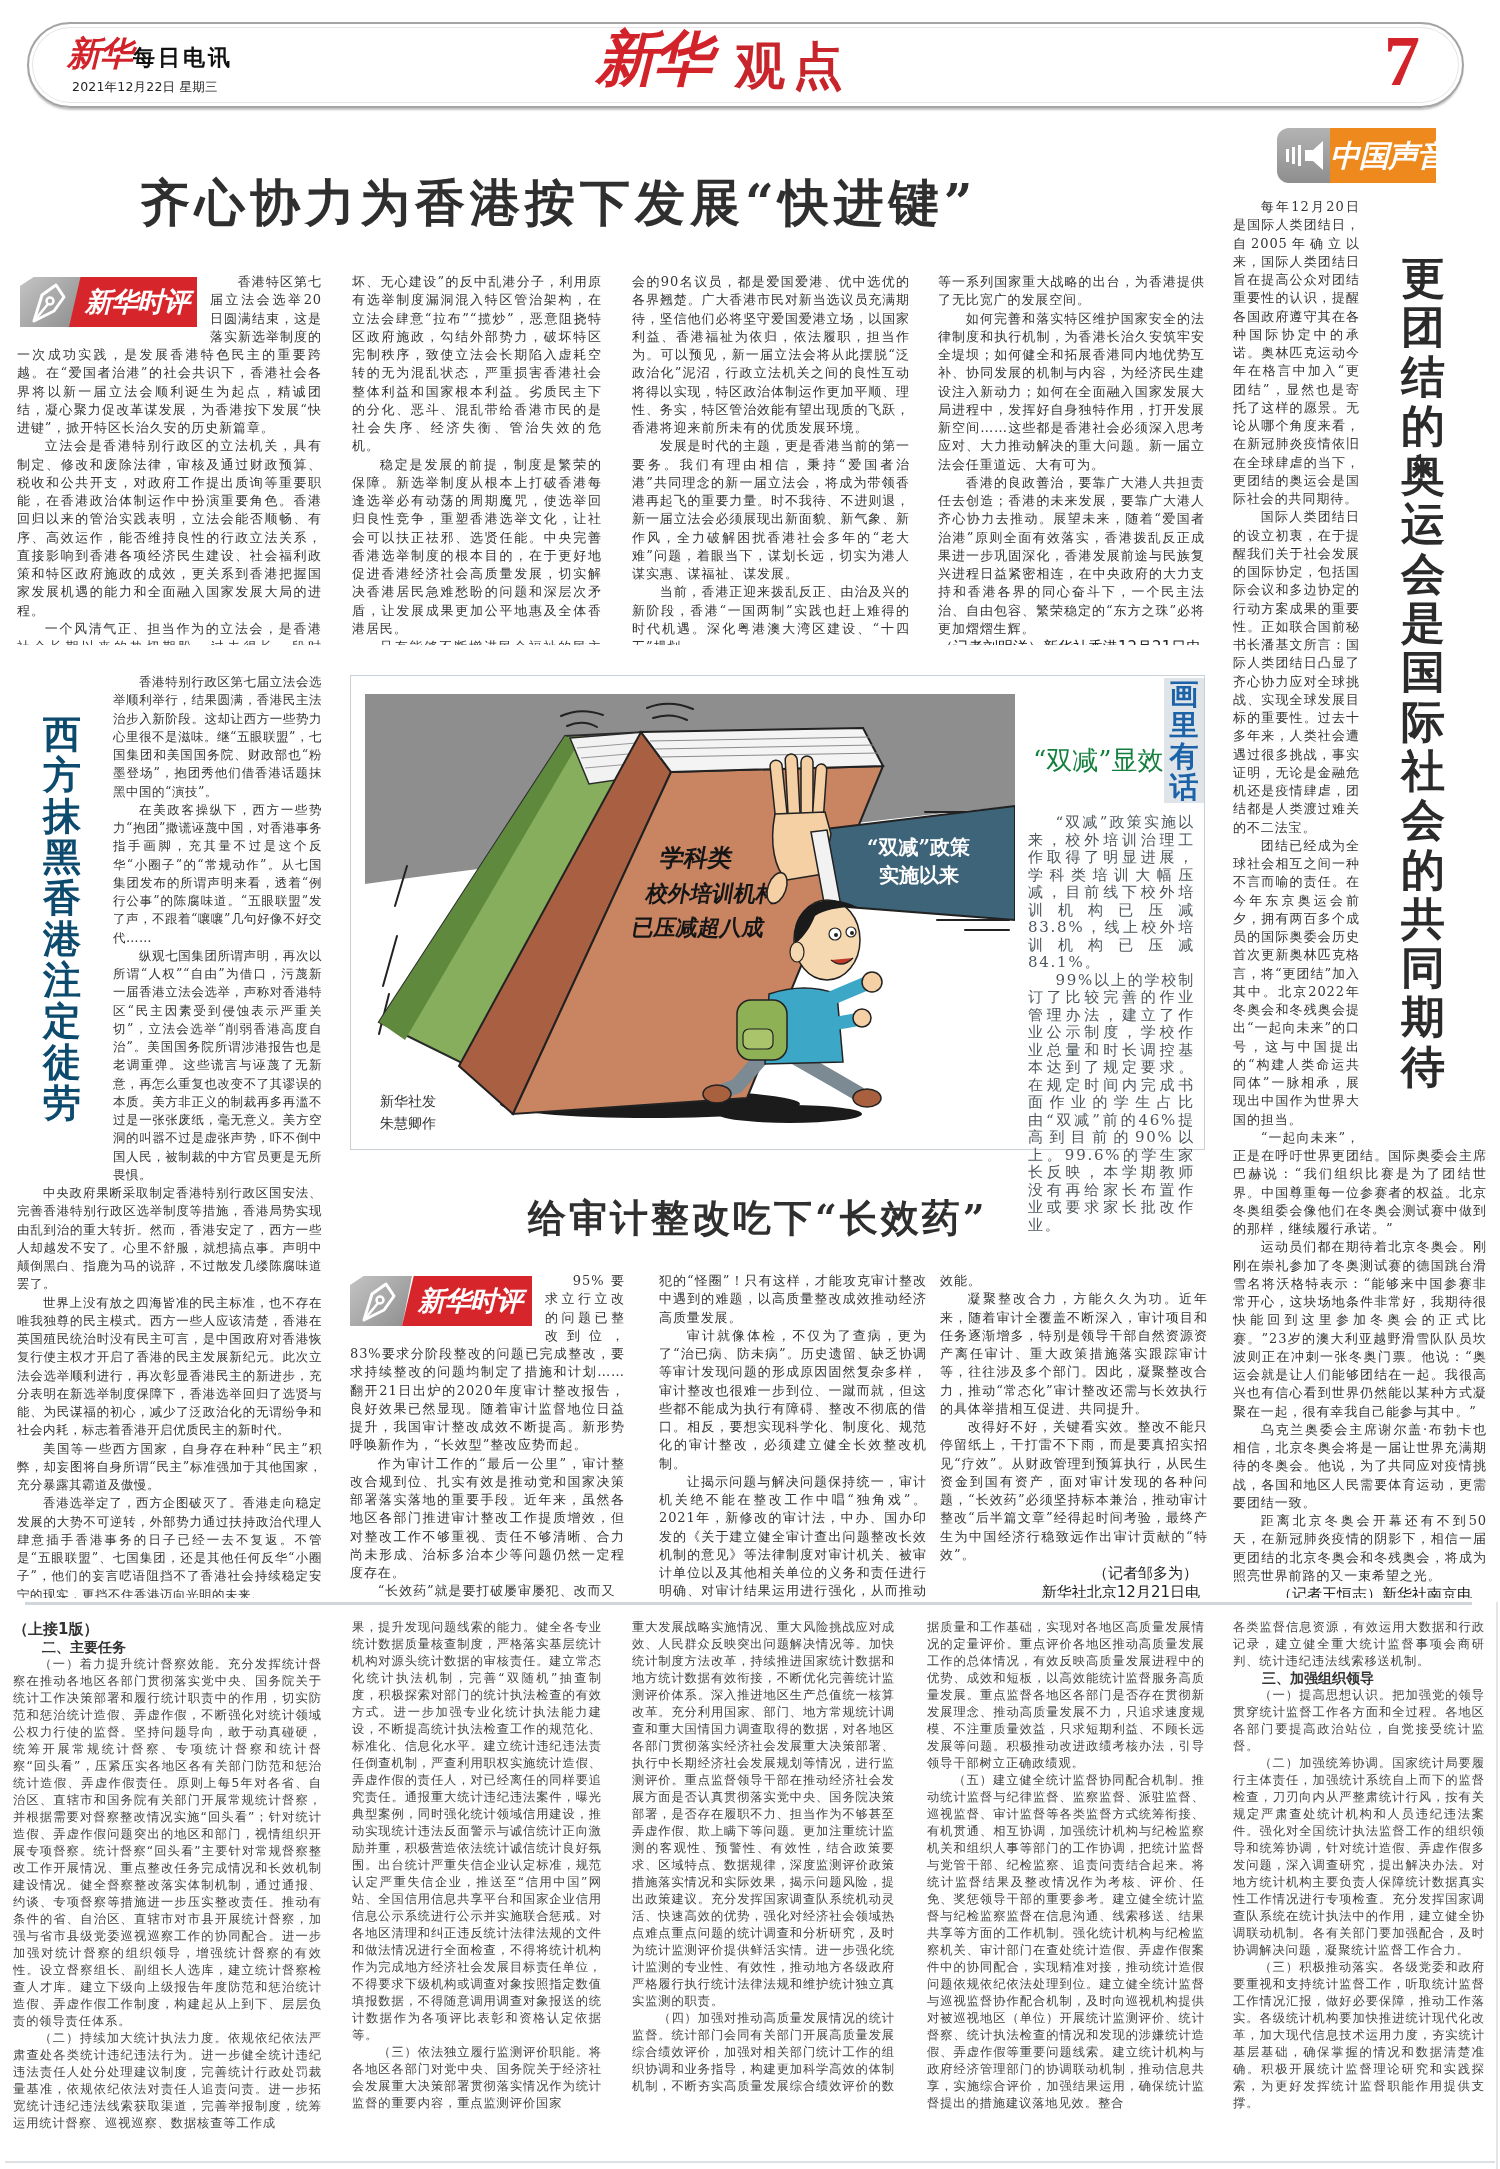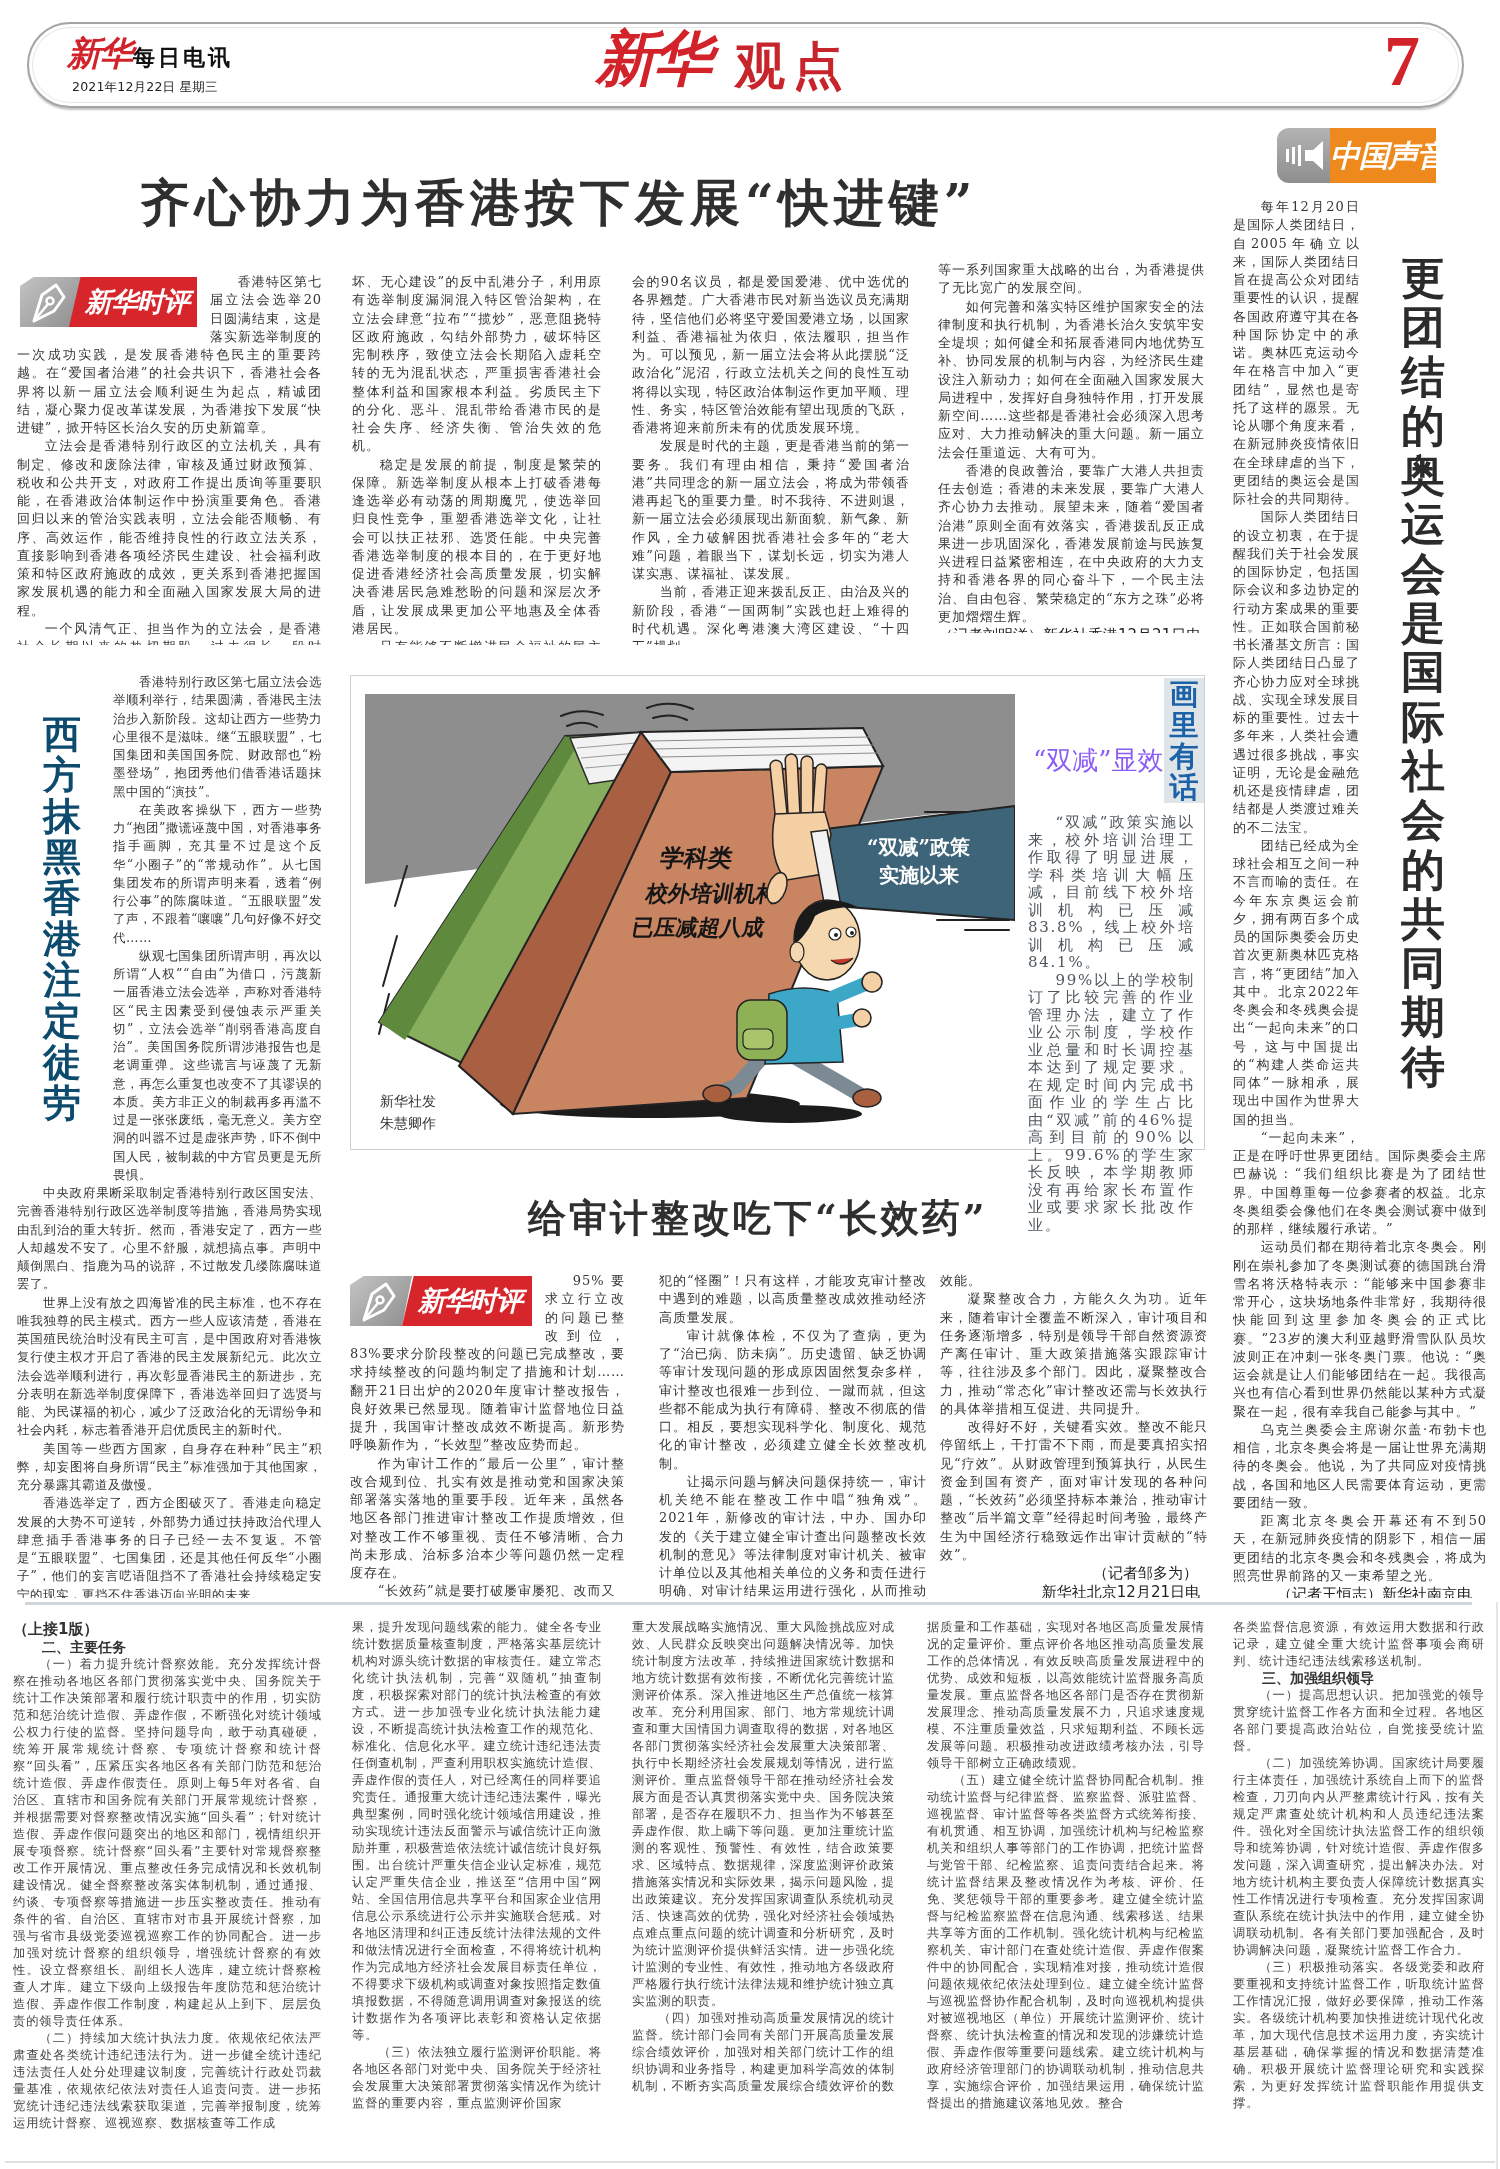--- a/index.html
+++ b/index.html
@@ -24,21 +24,21 @@
 .float-badge{float:left;width:185px;height:73px;margin-right:8px;position:relative}
 .xb-gray{position:absolute;top:4px;width:62px;height:50px;background:linear-gradient(135deg,#c4c4c4,#8d8d8d);clip-path:polygon(0 18%,22% 0,100% 0,84% 100%,0 100%)}
 .xb-red{position:absolute;top:4px;width:128px;height:50px;background:#d7252c;clip-path:polygon(9% 0,100% 0,100% 100%,0 100%);color:#fff;font-family:"DejaVu Sans","Liberation Sans",sans-serif;font-style:italic;font-weight:bold;font-size:27px;line-height:50px;padding-left:16px;white-space:nowrap;letter-spacing:-1px}
 .byline{font-family:"DejaVu Sans","Liberation Sans",sans-serif;font-size:15px;line-height:19px;text-align:right;color:#222;white-space:nowrap}
 .cv-title-float{float:right;width:127px;height:933px;position:relative}
 .cv-title{position:absolute;left:38px;top:55px;width:50px;font-size:44px;line-height:49.3px;font-weight:bold;color:#2b2b2b;text-align:center;word-break:break-all}
 .west-title-float{float:left;width:96px;height:494px;position:relative}
 .west-title{position:absolute;left:21px;top:40px;width:48px;font-size:38px;line-height:41px;font-weight:bold;color:#0c4a6e;text-align:center;word-break:break-all}
 .cartoon-frame{left:350px;top:675px;width:855px;height:475px;border:1px solid #c9d1d7;background:#fff}
 .hlyh{left:813px;top:2px;width:40px;height:125px;background:#dfe4e8;color:#1c62a8;font-family:"DejaVu Sans","Liberation Sans",sans-serif;font-weight:bold;font-size:29px;line-height:31px;text-align:center;word-break:break-all;padding-top:1px}
-.cartoon-title{left:682px;top:69px;font-size:26px;line-height:30px;color:#8b5cf6;white-space:nowrap}
+.cartoon-title{left:682px;top:69px;font-size:26px;line-height:30px;color:#15803d;white-space:nowrap}
 .cartoon-caption{left:677px;top:138px;width:167px}
 .cartoon-caption p{font-size:15px;letter-spacing:1.75px;line-height:17.5px;text-align:justify;text-indent:27.5px;color:#4e575d}
 .rule{background:#d0d6da}
 .bottom p{font-family:"DejaVu Sans","Liberation Sans",sans-serif;font-size:12.3px;letter-spacing:.85px;line-height:17px;text-align:justify;text-indent:26.3px;color:#454545}
 .bottom p.cont{text-indent:0}
 .bottom .h-cont{font-family:"DejaVu Sans","Liberation Sans",sans-serif;font-size:15px;font-weight:bold;line-height:19px;color:#333}
 .bottom .h-sec{font-family:"DejaVu Sans","Liberation Sans",sans-serif;font-size:14px;font-weight:bold;line-height:17px;color:#333;padding-left:29px}
 </style>
 </head>
 <body>
@@ -72,21 +72,21 @@
 <div class="col body-text" style="left:352px;top:273px;width:250px;height:372px">
   <p class="cont">坏、无心建设”的反中乱港分子，利用原有选举制度漏洞混入特区管治架构，在立法会肆意“拉布”“揽炒”，恶意阻挠特区政府施政，勾结外部势力，破坏特区宪制秩序，致使立法会长期陷入虚耗空转的无为混乱状态，严重损害香港社会整体利益和国家根本利益。劣质民主下的分化、恶斗、混乱带给香港市民的是社会失序、经济失衡、管治失效的危机。</p>
   <p>稳定是发展的前提，制度是繁荣的保障。新选举制度从根本上打破香港每逢选举必有动荡的周期魔咒，使选举回归良性竞争，重塑香港选举文化，让社会可以扶正祛邪、选贤任能。中央完善香港选举制度的根本目的，在于更好地促进香港经济社会高质量发展，切实解决香港居民急难愁盼的问题和深层次矛盾，让发展成果更加公平地惠及全体香港居民。</p>
   <p>只有能够不断增进民众福祉的民主才是好民主。此次最终当选进入新一届立法</p>
 </div>
 <div class="col body-text" style="left:632px;top:273px;width:278px;height:372px">
   <p class="cont">会的90名议员，都是爱国爱港、优中选优的各界翘楚。广大香港市民对新当选议员充满期待，坚信他们必将坚守爱国爱港立场，以国家利益、香港福祉为依归，依法履职，担当作为。可以预见，新一届立法会将从此摆脱“泛政治化”泥沼，行政立法机关之间的良性互动将得以实现，特区政治体制运作更加平顺、理性、务实，特区管治效能有望出现质的飞跃，香港将迎来前所未有的优质发展环境。</p>
   <p>发展是时代的主题，更是香港当前的第一要务。我们有理由相信，秉持“爱国者治港”共同理念的新一届立法会，将成为带领香港再起飞的重要力量。时不我待、不进则退，新一届立法会必须展现出新面貌、新气象、新作风，全力破解困扰香港社会多年的“老大难”问题，着眼当下，谋划长远，切实为港人谋实惠、谋福祉、谋发展。</p>
   <p>当前，香港正迎来拨乱反正、由治及兴的新阶段，香港“一国两制”实践也赶上难得的时代机遇。深化粤港澳大湾区建设、“十四五”规划</p>
 </div>
-<div class="col body-text" style="left:938px;top:261px;width:267px;height:372px">
+<div class="col body-text" style="left:938px;top:273px;width:267px;height:372px">
   <p class="cont">等一系列国家重大战略的出台，为香港提供了无比宽广的发展空间。</p>
   <p>如何完善和落实特区维护国家安全的法律制度和执行机制，为香港长治久安筑牢安全堤坝；如何健全和拓展香港同内地优势互补、协同发展的机制与内容，为经济民生建设注入新动力；如何在全面融入国家发展大局进程中，发挥好自身独特作用，打开发展新空间……这些都是香港社会必须深入思考应对、大力推动解决的重大问题。新一届立法会任重道远、大有可为。</p>
   <p>香港的良政善治，要靠广大港人共担责任去创造；香港的未来发展，要靠广大港人齐心协力去推动。展望未来，随着“爱国者治港”原则全面有效落实，香港拨乱反正成果进一步巩固深化，香港发展前途与民族复兴进程日益紧密相连，在中央政府的大力支持和香港各界的同心奋斗下，一个民主法治、自由包容、繁荣稳定的“东方之珠”必将更加熠熠生辉。</p>
   <div class="byline" style="padding-right:10px">（记者刘明洋）新华社香港12月21日电</div>
 </div>
 
 <div class="abs cv-gray">
   <svg width="56" height="55" viewBox="0 0 56 55">
       <rect x="9" y="21" width="3" height="13" fill="#fff"></rect>
       <rect x="15" y="19" width="3" height="17" fill="#fff"></rect>

